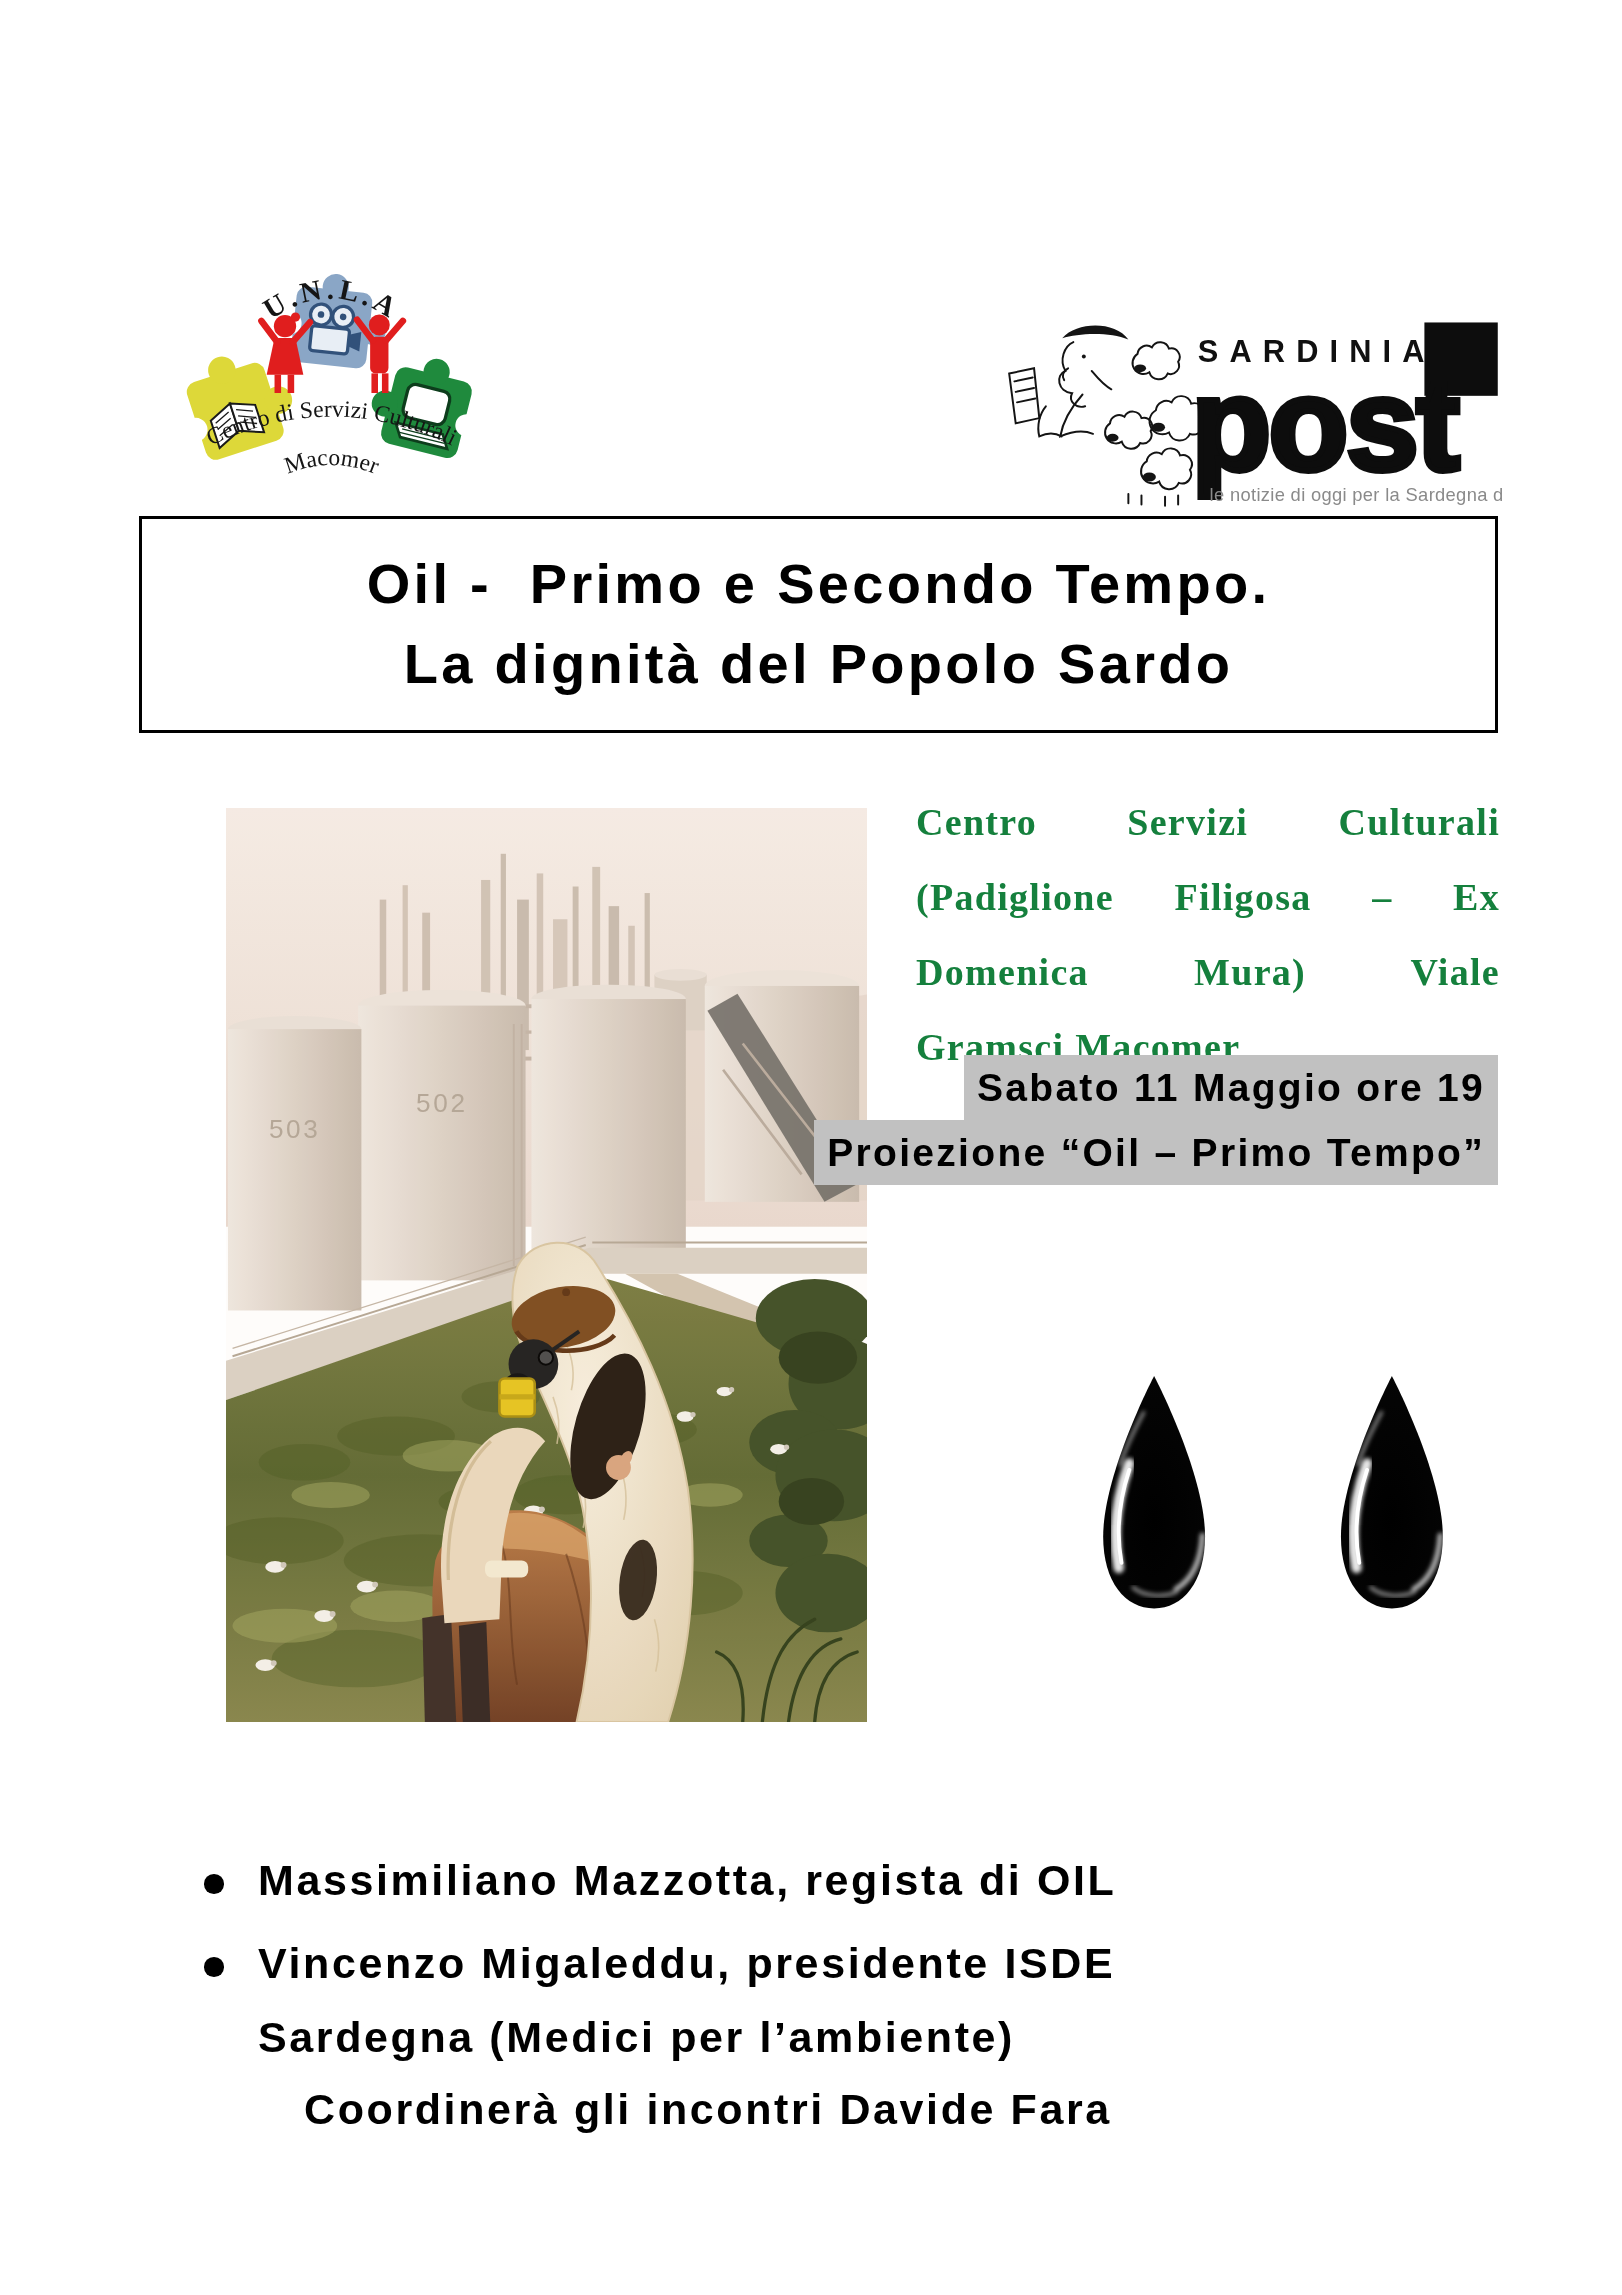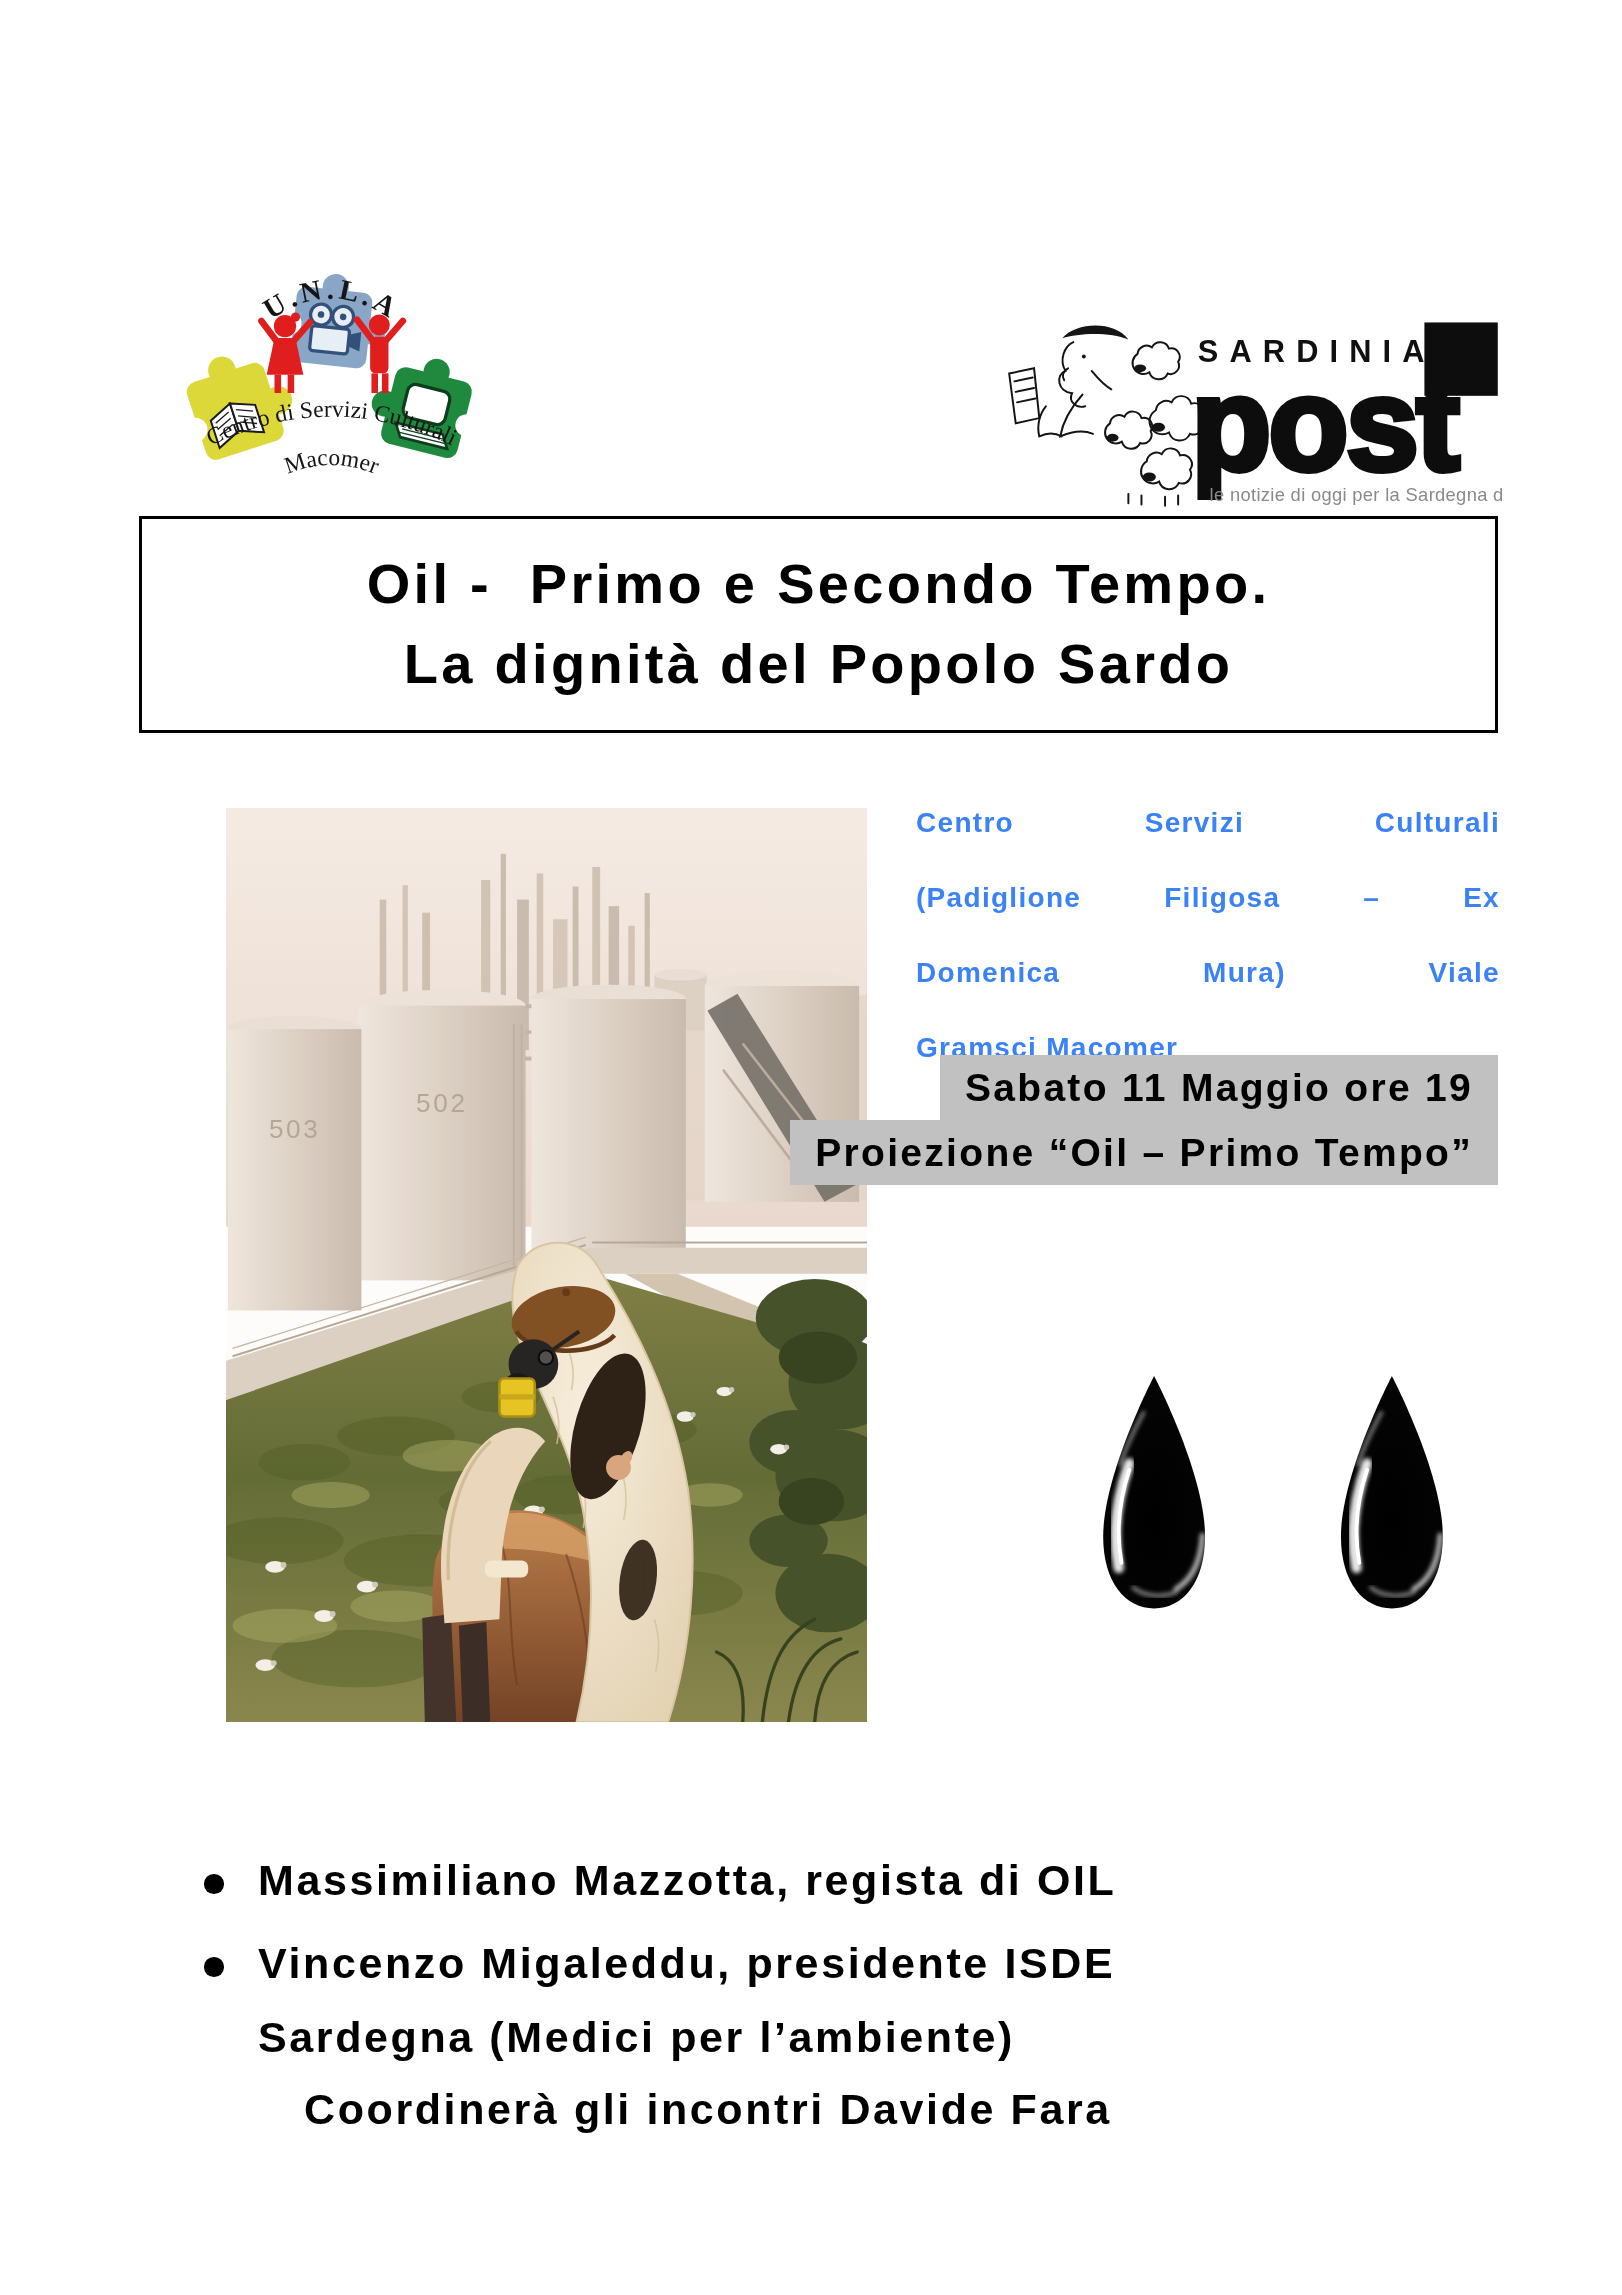--- a/index.html
+++ b/index.html
@@ -16,29 +16,29 @@
     position:absolute; left:139px; top:516px; width:1359px; height:217px;
     border:3.3px solid #000; box-sizing:border-box;
     display:flex; flex-direction:column; justify-content:center; align-items:center; gap:21px;
   }
   .title-line { font-weight:700; font-size:56px; letter-spacing:3.3px; white-space:pre-wrap; line-height:1.05; }
   
   .photo { position:absolute; left:226px; top:808px; width:641px; height:914px; z-index:1; }
   
   .venue {
     position:absolute; left:916px; top:785px; width:584px; z-index:2;
-    color:#3b82f6; font-weight:700; font-size:28px; letter-spacing:1.3px;
+    color:#15803d; font-weight:700; font-size:38px; letter-spacing:1.3px;font-family:Liberation Serif, serif;
   }
   .vline { line-height:75px; text-align:justify; text-align-last:justify; }
   .vline-last { text-align-last:left; }
   
   .screening { position:absolute; right:124px; text-align:right; z-index:3;
     font-weight:700; font-size:39px; letter-spacing:2.3px; }
   .screening .line { display:block; }
-  .screening .hl { display:inline-block; background:#c1c1c1; line-height:65px; padding:0 25px; white-space:pre; }
+  .screening .hl { display:inline-block; background:#c1c1c1; line-height:65px; padding:0 13px; white-space:pre; }
   .screening-1 { top:1055px; }
   .screening-2 { top:1233px; }
   
   .drops { position:absolute; left:1078px; top:1372px; width:390px; height:243px; z-index:2; }
   
   .abs-text { position:absolute; font-weight:700; font-size:43px; letter-spacing:2.6px; white-space:pre; }
   .heading  { top:1775px; left:0; width:1622px; text-align:center; }
   .bullet-dot { position:absolute; width:19.6px; height:19.6px; border-radius:50%; background:#000; left:204px; }
   .dot-1 { top:1874px; }
   .dot-2 { top:1957px; }

